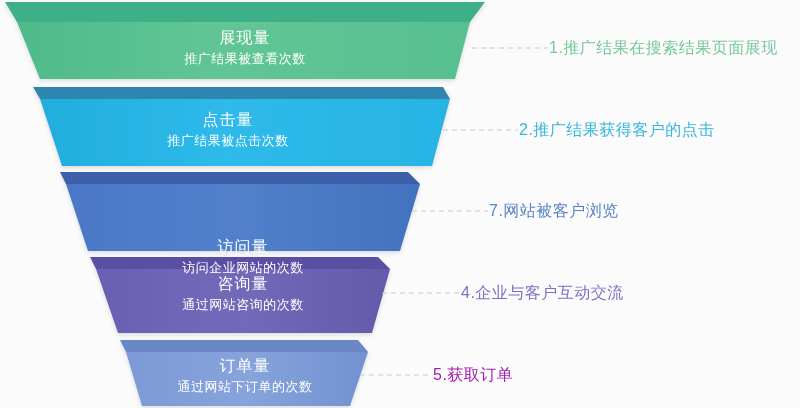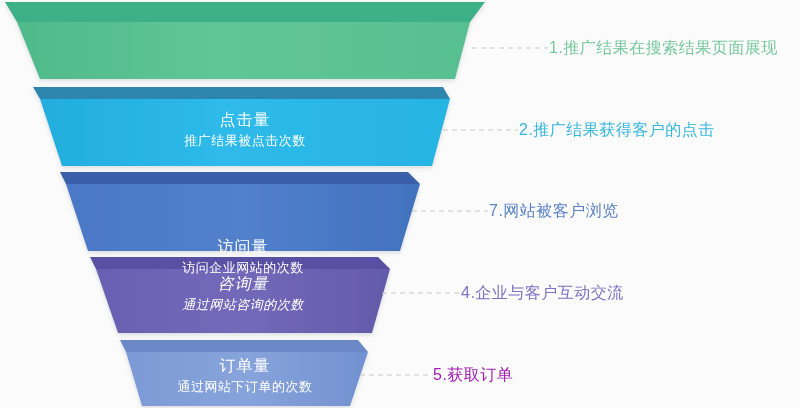--- a/index.html
+++ b/index.html
@@ -82,32 +82,36 @@
 
     <g stroke="#c9c9c9" stroke-width="1" stroke-dasharray="5,4" fill="none">
       <line x1="472" y1="48" x2="548" y2="48"></line>
       <line x1="443" y1="130" x2="518" y2="130"></line>
       <line x1="412" y1="211" x2="488" y2="211"></line>
       <line x1="382" y1="293" x2="460" y2="293"></line>
       <line x1="360" y1="375" x2="432" y2="375"></line>
     </g>
   </svg>
 
+  <div class="stage-text" style="left:0;top:28px;width:490px;">
+    <div class="stage-title">展现量</div>
+    <div class="stage-sub">推广结果被查看次数</div>
+  </div>
 
-  <div class="stage-text" style="left:20px;top:110px;width:450px;">
+  <div class="stage-text" style="left:3px;top:110px;width:450px;">
     <div class="stage-title">点击量</div>
     <div class="stage-sub">推广结果被点击次数</div>
   </div>
 
   <div class="stage-text" style="left:48px;top:192px;width:390px;margin-top:45px;">
     <div class="stage-title">访问量</div>
     <div class="stage-sub">访问企业网站的次数</div>
   </div>
 
-  <div class="stage-text" style="left:78px;top:274px;width:330px;font-style:italic;">
+  <div class="stage-text" style="left:78px;top:274px;width:330px;">
     <div class="stage-title">咨询量</div>
     <div class="stage-sub">通过网站咨询的次数</div>
   </div>
 
   <div class="stage-text" style="left:108px;top:356px;width:274px;">
     <div class="stage-title">订单量</div>
     <div class="stage-sub">通过网站下订单的次数</div>
   </div>
 
   <div class="callout" style="left:549px;top:38px;color:#76c79c;">1.推广结果在搜索结果页面展现</div>

